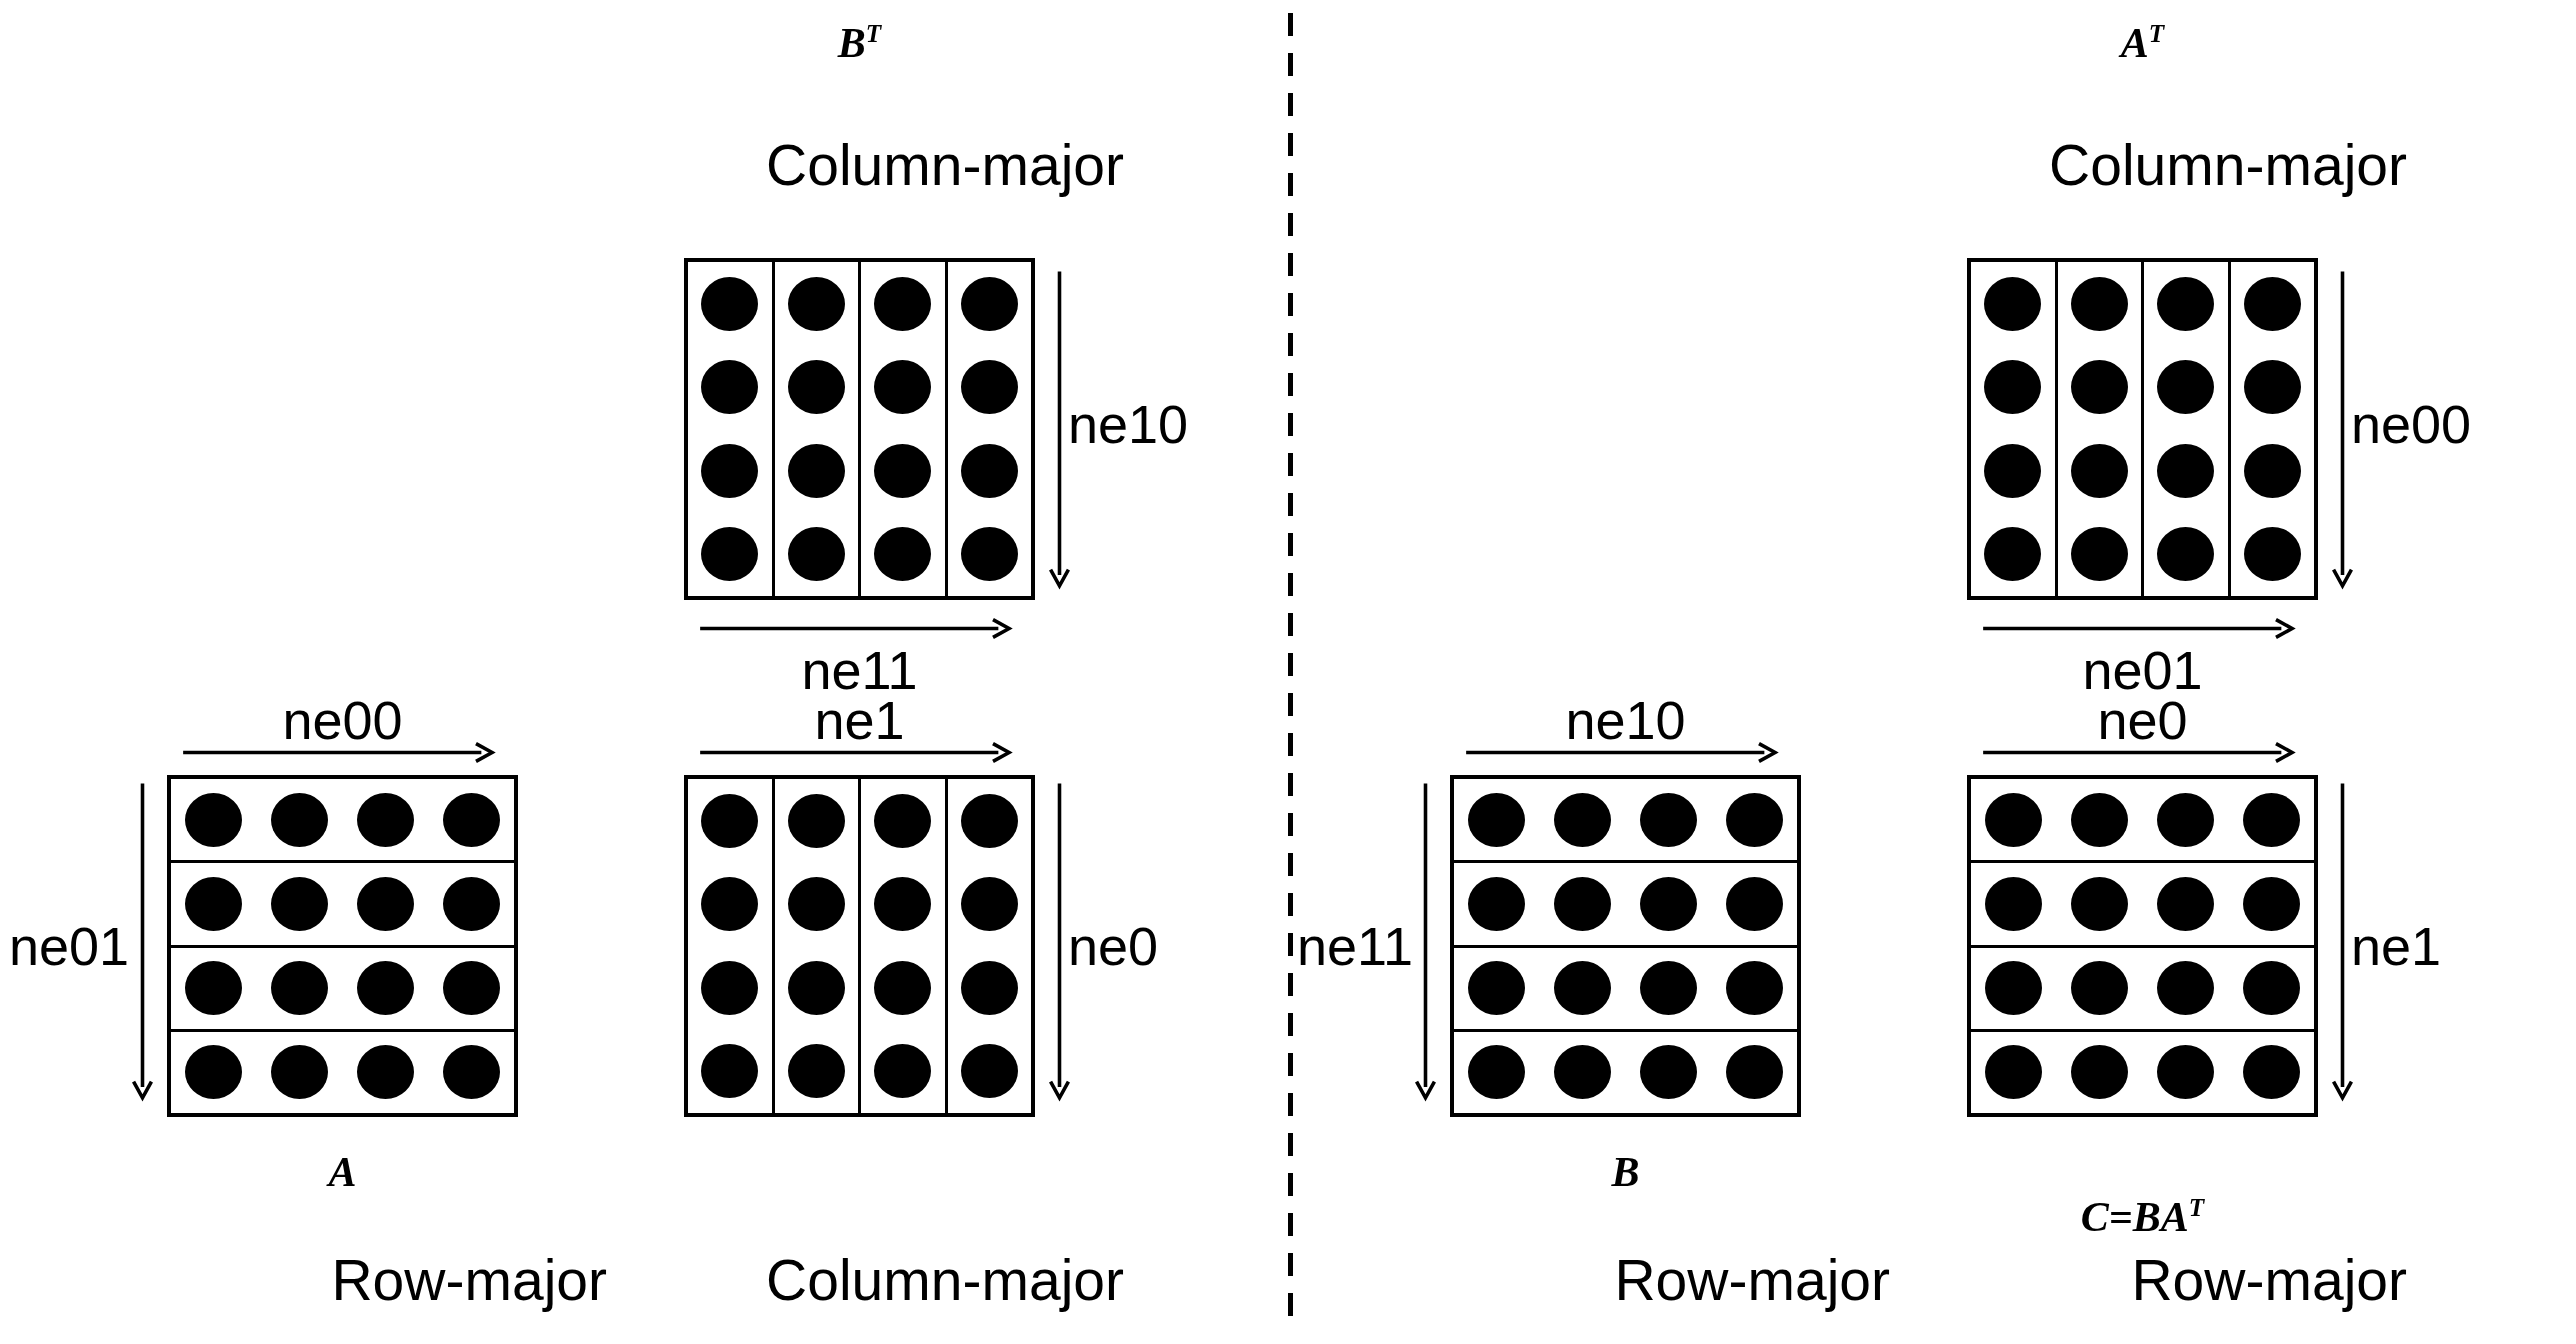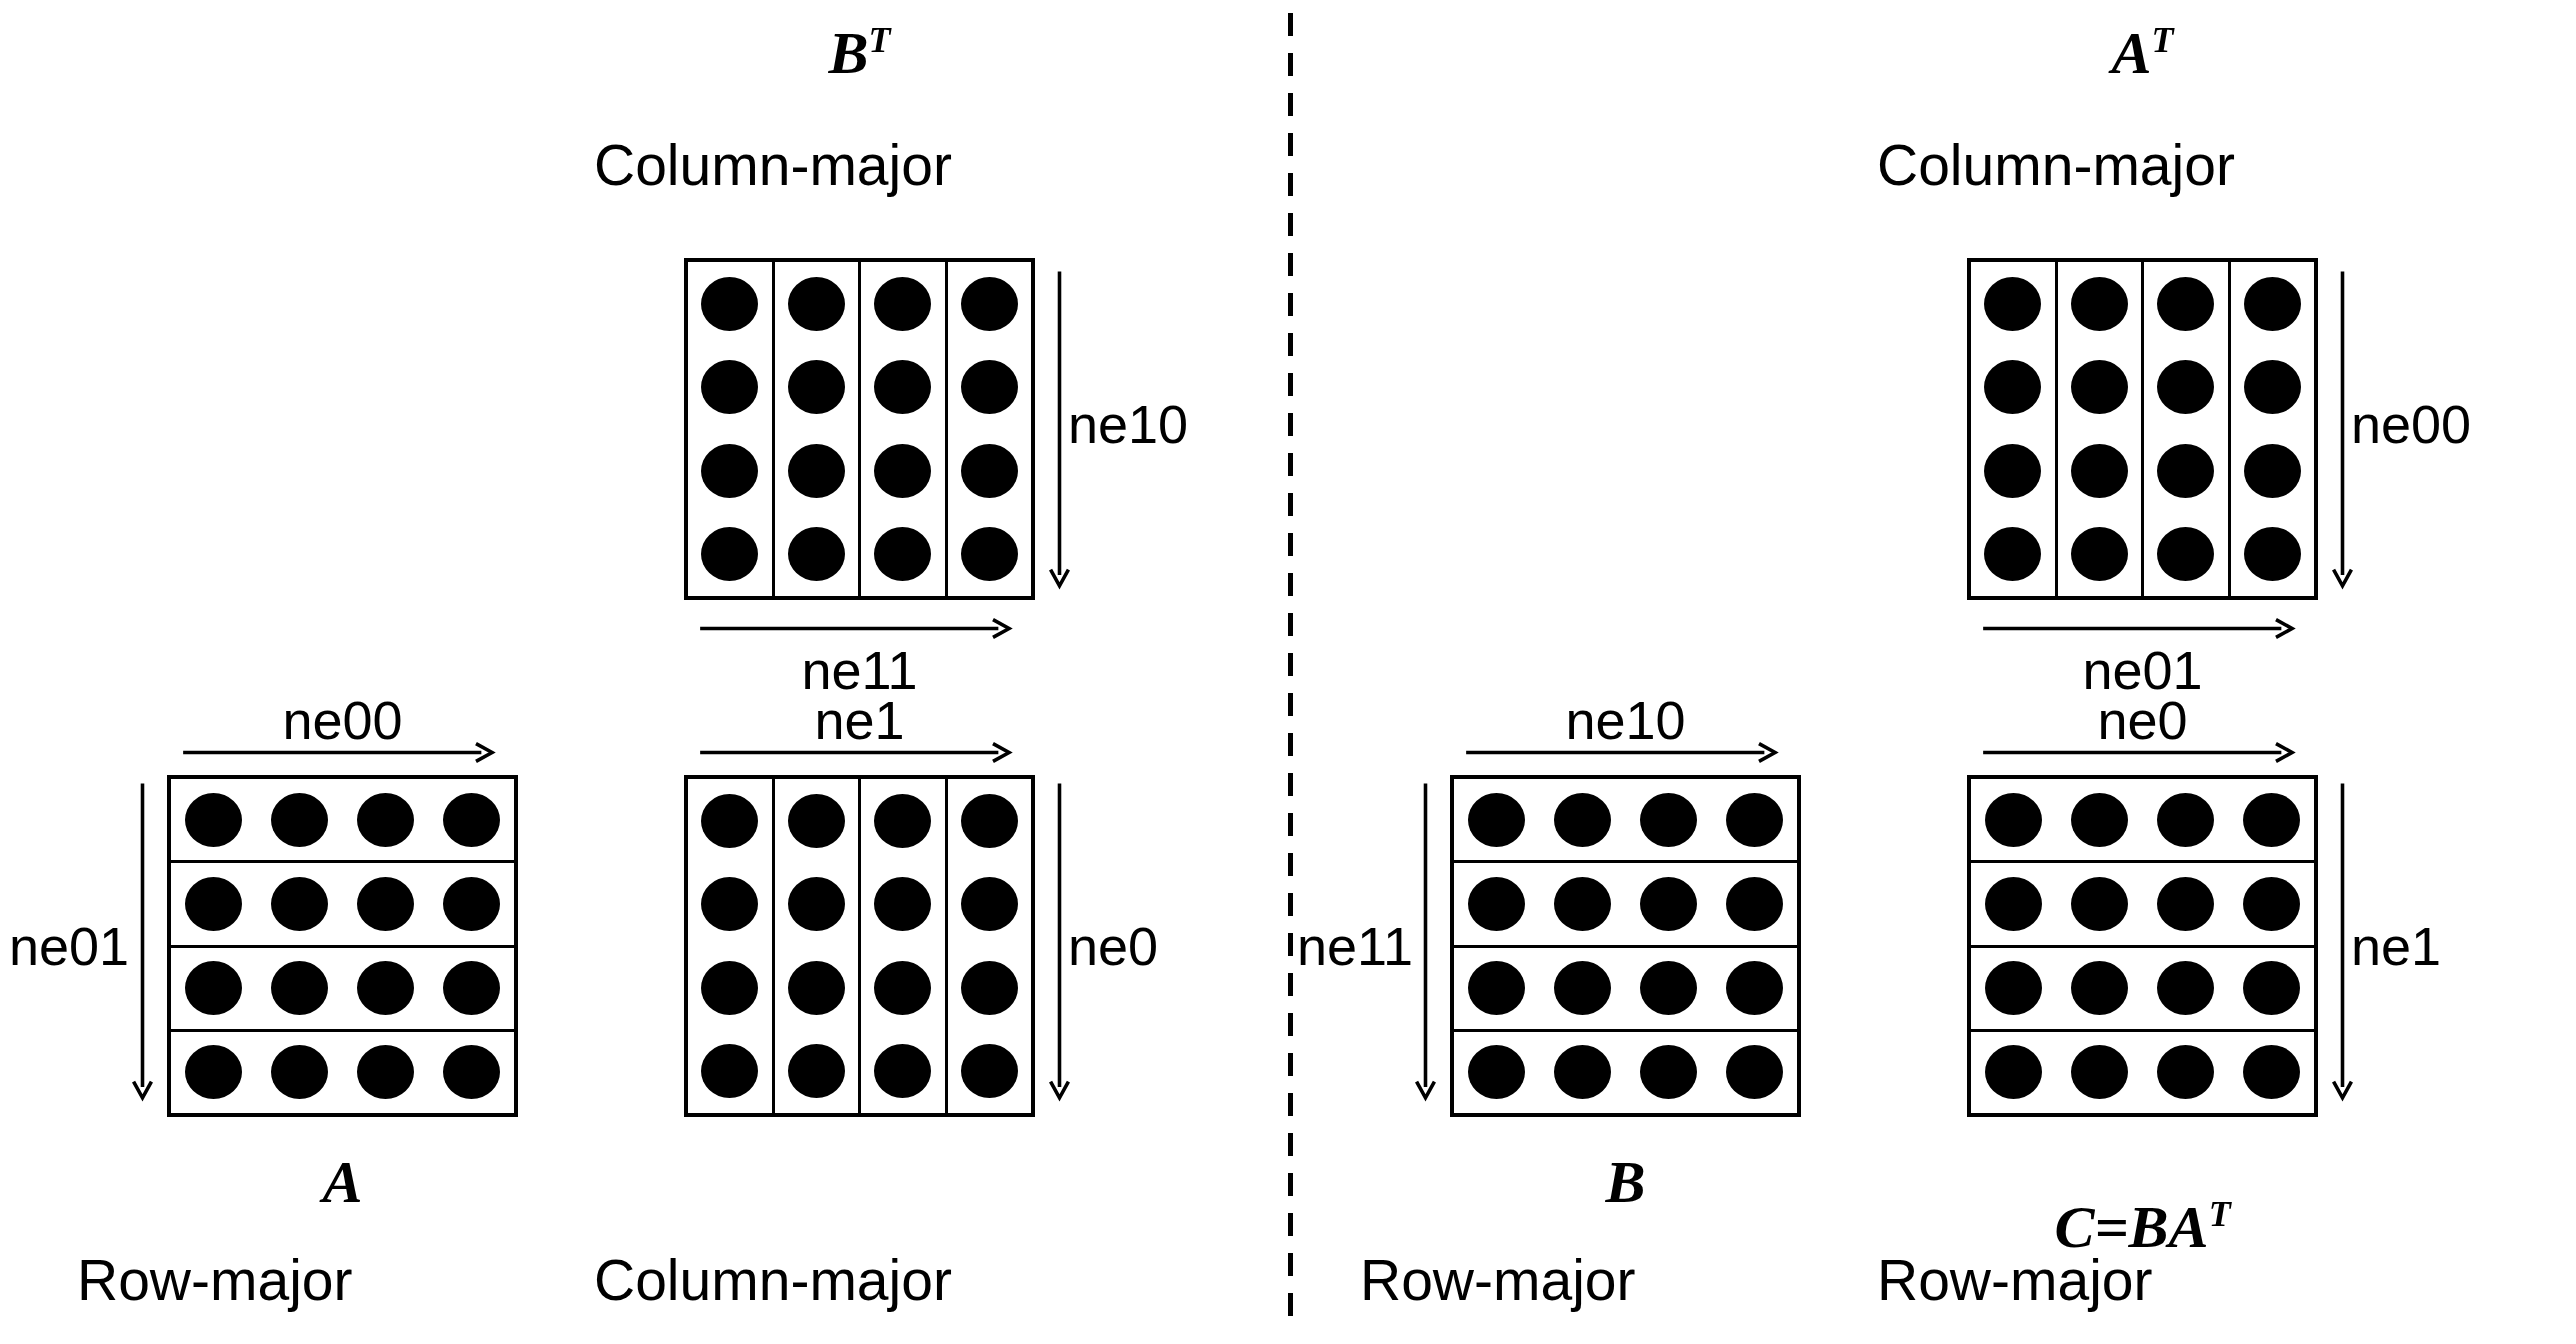--- a/index.html
+++ b/index.html
@@ -42,26 +42,26 @@
   .m-ct{left:684px;top:775px;}
   .m-at{left:1967px;top:258px;}
   .m-b {left:1450px;top:775px;}
   .m-c {left:1967px;top:775px;}
 
   
   .mtitle{
     position:absolute;text-align:center;
     font-family:"Liberation Serif", serif;
     font-style:italic;font-weight:bold;
-    font-size:60px;line-height:1.1;
+    font-size:42px;line-height:1.1;
     white-space:nowrap;
   }
   .mtitle sup{font-size:0.60em;}
   .storage{
-    position:absolute;text-align:left;
+    position:absolute;text-align:right;
     font-size:57px;line-height:1.1;
     white-space:nowrap;
   }
   .alabel{
     position:absolute;
     font-size:54px;font-weight:normal;line-height:1.05;
     white-space:nowrap;
   }
 
   

